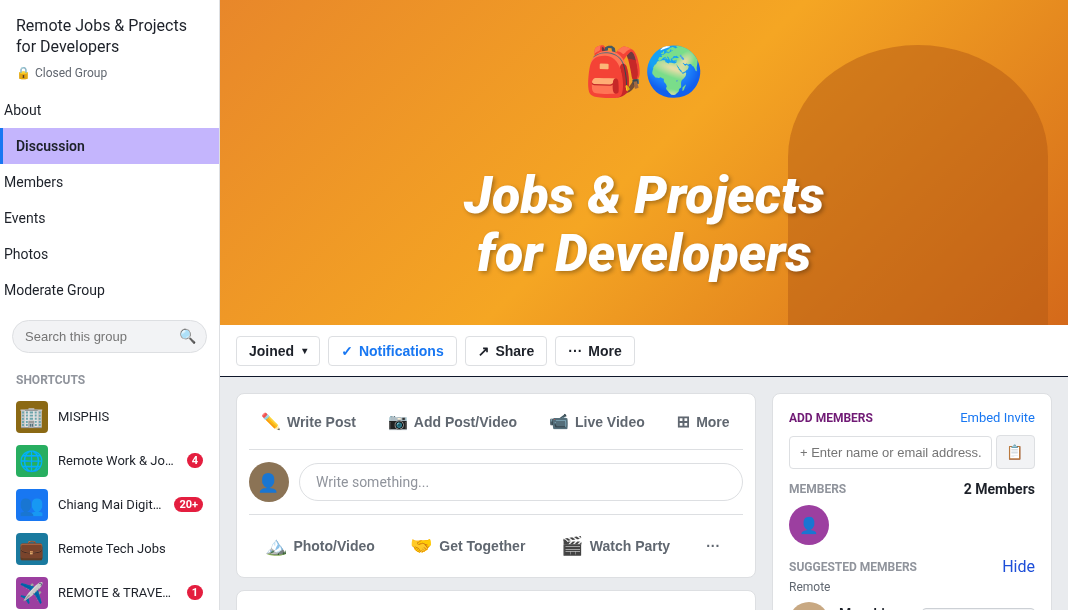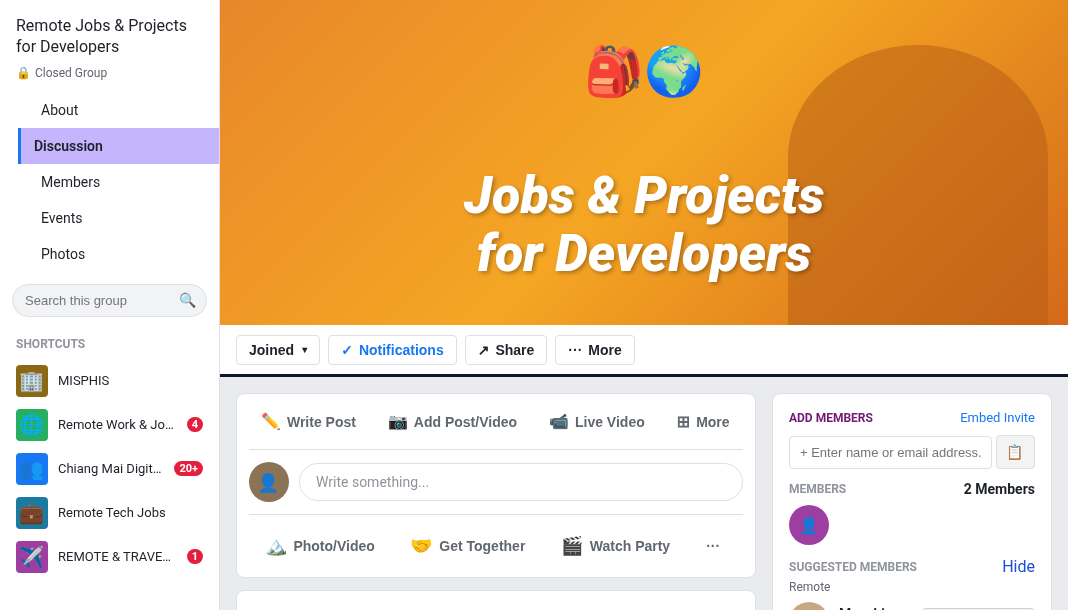--- a/index.html
+++ b/index.html
@@ -6,21 +6,21 @@
     body { font-family: -apple-system, BlinkMacSystemFont, 'Segoe UI', Roboto, sans-serif; background: #e9ebee; font-size: 14px; color: #1d2129; }
     
     .layout { display: flex; width: 1068px; min-height: 610px; }
     
     
     .sidebar { width: 220px; background: #fff; border-right: 1px solid #dddfe2; flex-shrink: 0; padding-bottom: 20px; overflow-y: auto; }
     .sidebar-title { padding: 16px 16px 4px 16px; font-size: 16px; font-weight: normal; line-height: 1.3; color: #1d2129; }
     .sidebar-closed { padding: 4px 16px 12px 16px; font-size: 12px; color: #616770; display: flex; align-items: center; gap: 4px; }
     .sidebar-nav { list-style: none; margin-bottom: 12px; }
     .sidebar-nav li a {
-      display: block; padding: 10px 23px; color: #1d2129; text-decoration: none; font-size: 14px; cursor: pointer; margin-left: 18px;
+      display: block; padding: 10px 4px; color: #1d2129; text-decoration: none; font-size: 14px; cursor: pointer;
     }
     .sidebar-nav li.active a { background: #c4b5fd; font-weight: 600; border-left: 3px solid #1877f2; padding-left: 13px; }
     
     .sidebar-search { margin: 8px 12px; position: relative; }
     .sidebar-search input { width: 100%; padding: 8px 32px 8px 12px; border: 1px solid #dddfe2; border-radius: 20px; font-size: 13px; background: #f2f3f5; outline: none; color: #606770; }
     .sidebar-search-icon { position: absolute; right: 10px; top: 50%; transform: translateY(-50%); color: #606770; font-size: 14px; }
     
     .shortcuts-section { padding: 12px 16px 8px 16px; }
     .shortcuts-label { font-size: 12px; font-weight: 700; color: #90949c; text-transform: uppercase; margin-bottom: 8px; }
     .shortcut-item { display: flex; align-items: center; gap: 10px; padding: 6px 0; cursor: pointer; position: relative; }
@@ -33,21 +33,21 @@
     
     
     .cover-photo { width: 100%; height: 325px; background: linear-gradient(135deg, #e8872a 0%, #f5a623 50%, #d4691a 100%); position: relative; overflow: hidden; display: flex; align-items: center; justify-content: center; }
     .cover-text-area { text-align: center; z-index: 2; }
     .cover-emojis { font-size: 48px; margin-bottom: 10px; display: block; }
     .cover-title { font-size: 52px; font-weight: 900; color: #fff; font-style: italic; line-height: 1.1; text-shadow: 2px 2px 4px rgba(0,0,0,0.3); }
     .cover-person { position: absolute; right: 0; bottom: 0; width: 300px; height: 100%; display: flex; align-items: flex-end; justify-content: flex-end; }
     .cover-person-silhouette { width: 260px; height: 280px; background: rgba(180,90,20,0.5); border-radius: 50% 50% 0 0 / 40% 40% 0 0; position: absolute; right: 20px; bottom: 0; }
     
     
-    .action-bar { background: #fff; border-bottom: 3px solid #0f172a; padding: 0 16px; display: flex; align-items: center; gap: 8px; height: 52px; }
+    .action-bar { background: #fff; border-bottom: 1px solid #0f172a; padding: 0 16px; display: flex; align-items: center; gap: 8px; height: 52px; }
     .action-btn { display: flex; align-items: center; gap: 6px; padding: 6px 12px; border: 1px solid #dddfe2; border-radius: 4px; background: #fff; cursor: pointer; font-size: 14px; color: #1d2129; font-weight: 600; }
     .action-btn.joined { }
     .action-btn.notif { color: #1877f2; }
     .action-btn .chevron { font-size: 10px; margin-left: 2px; }
     
     
     .content-area { display: flex; gap: 0; flex: 1; background: #e9ebee; padding: 16px; gap: 16px; }
     
     
     .feed-column { flex: 1; min-width: 0; display: flex; flex-direction: column; gap: 12px; }
@@ -124,20 +124,23 @@
         <a>Discussion</a>
       </li>
       <li>
         <a>Members</a>
       </li>
       <li>
         <a>Events</a>
       </li>
       <li>
         <a>Photos</a>
+      </li>
+      <li>
+        <a>Moderate Group</a>
       </li>
     </ul>
 
     <div class="sidebar-search">
       <input type="text" placeholder="Search this group" style="">
       <span class="sidebar-search-icon">🔍</span>
     </div>
 
     <div class="shortcuts-section">
       <div class="shortcuts-label">Shortcuts</div>

